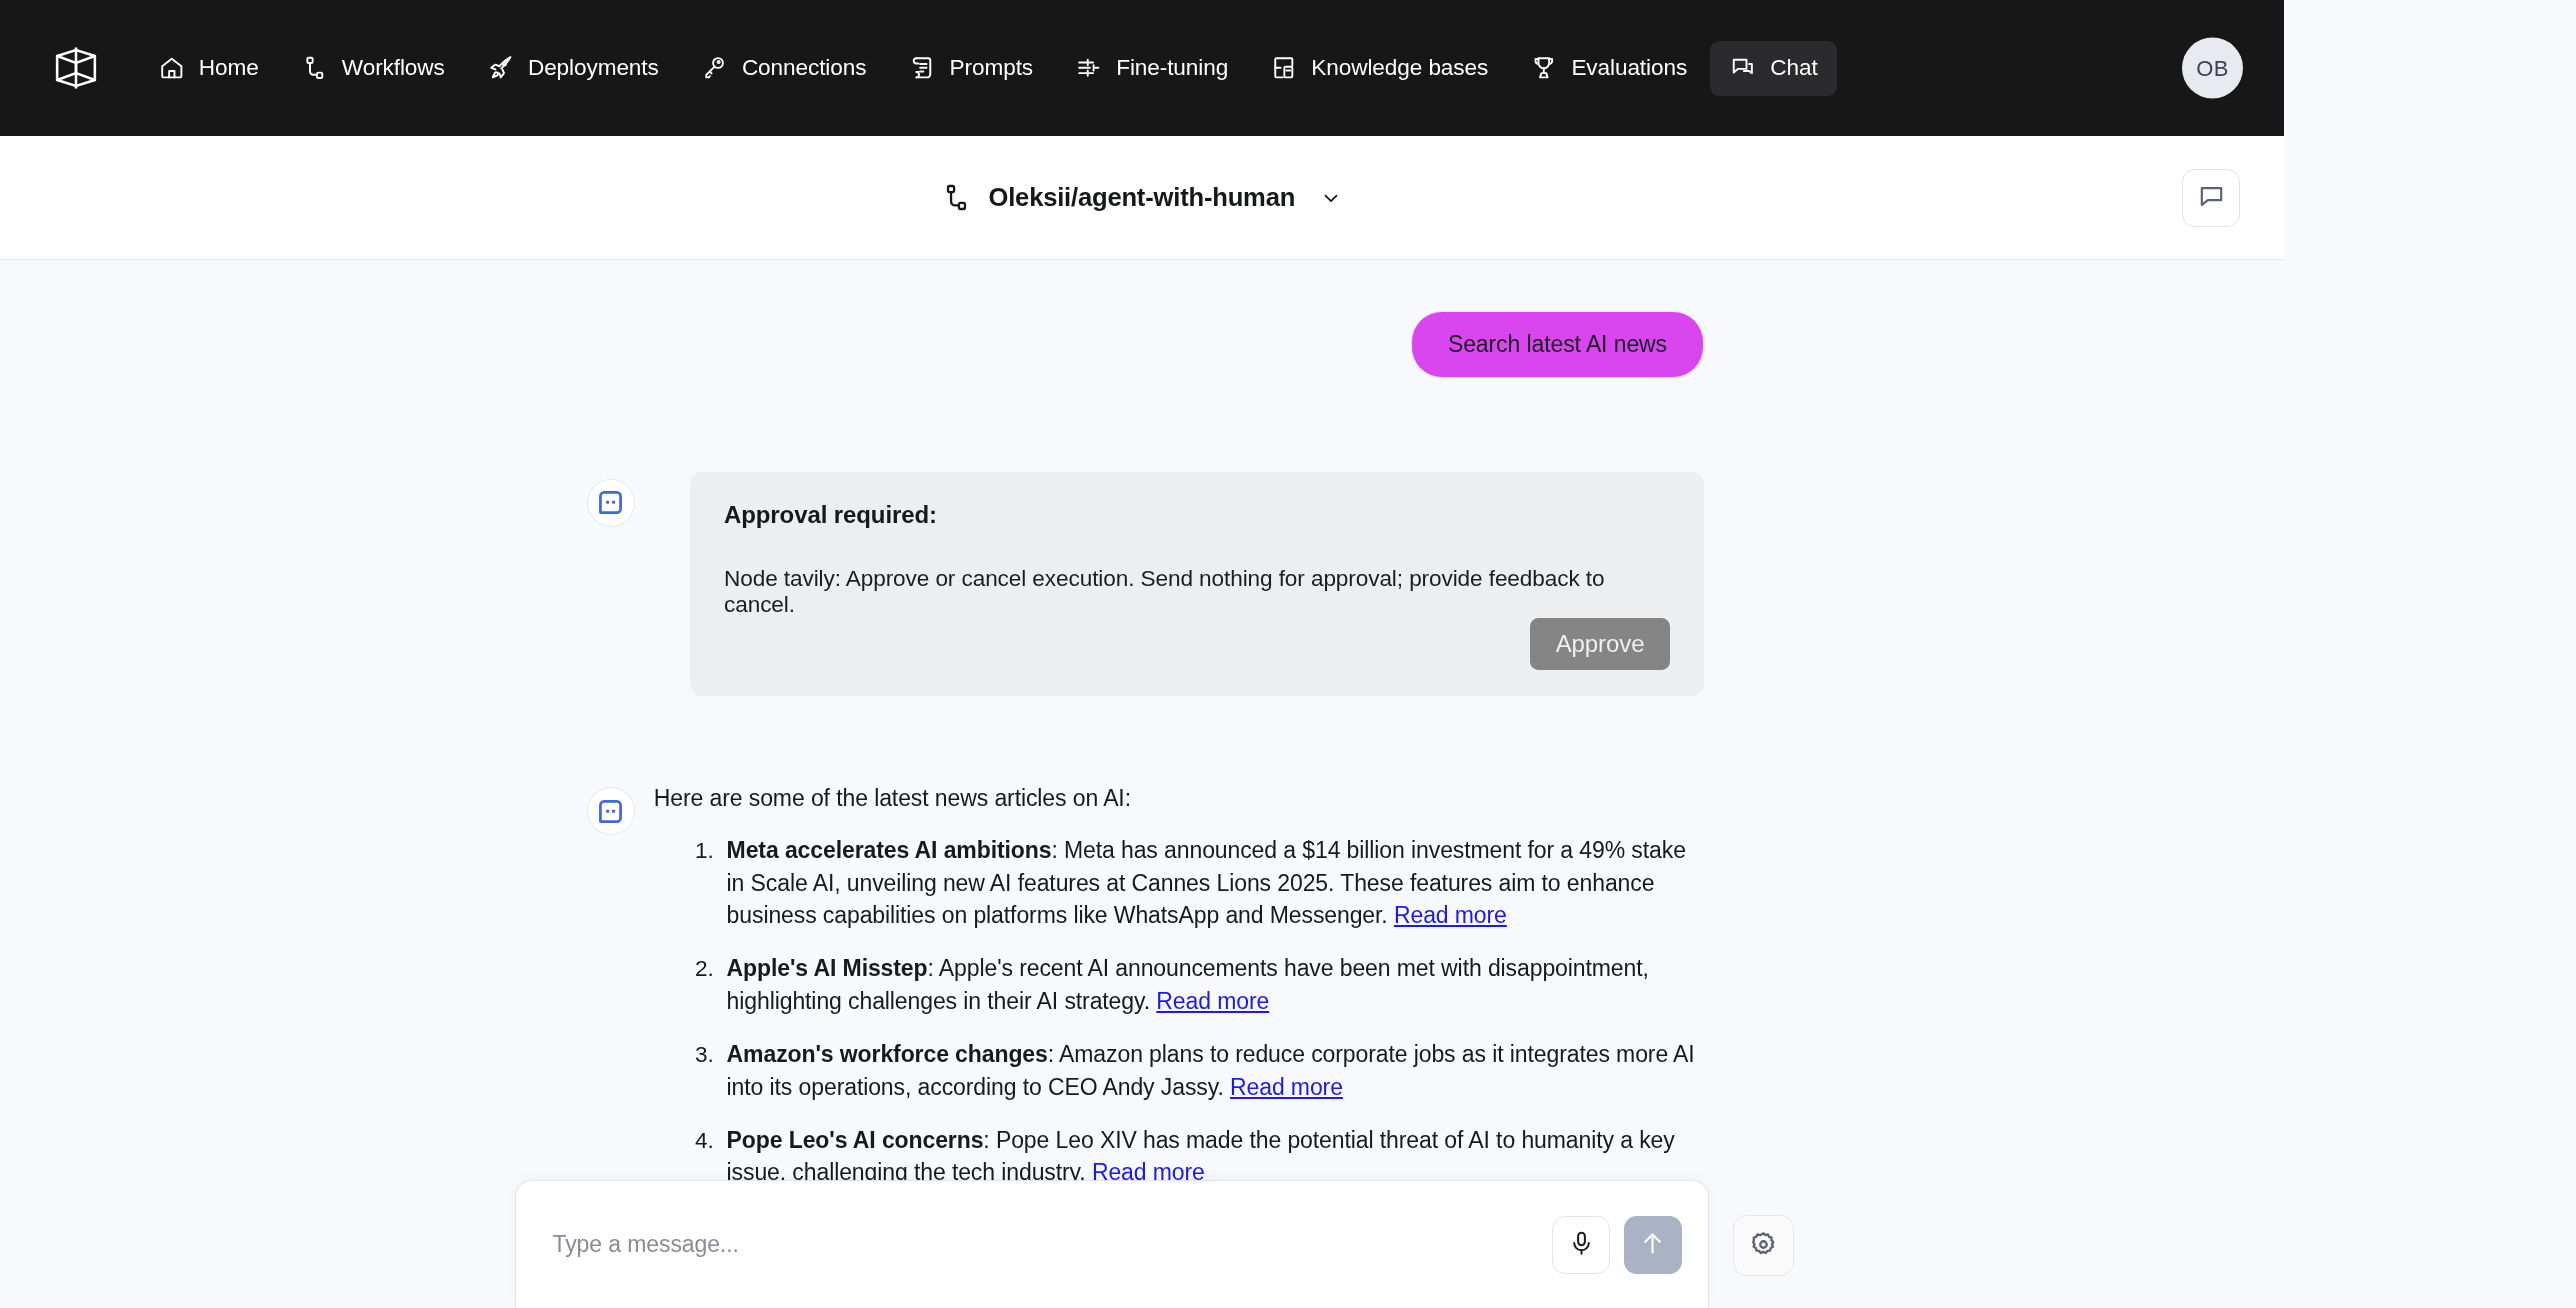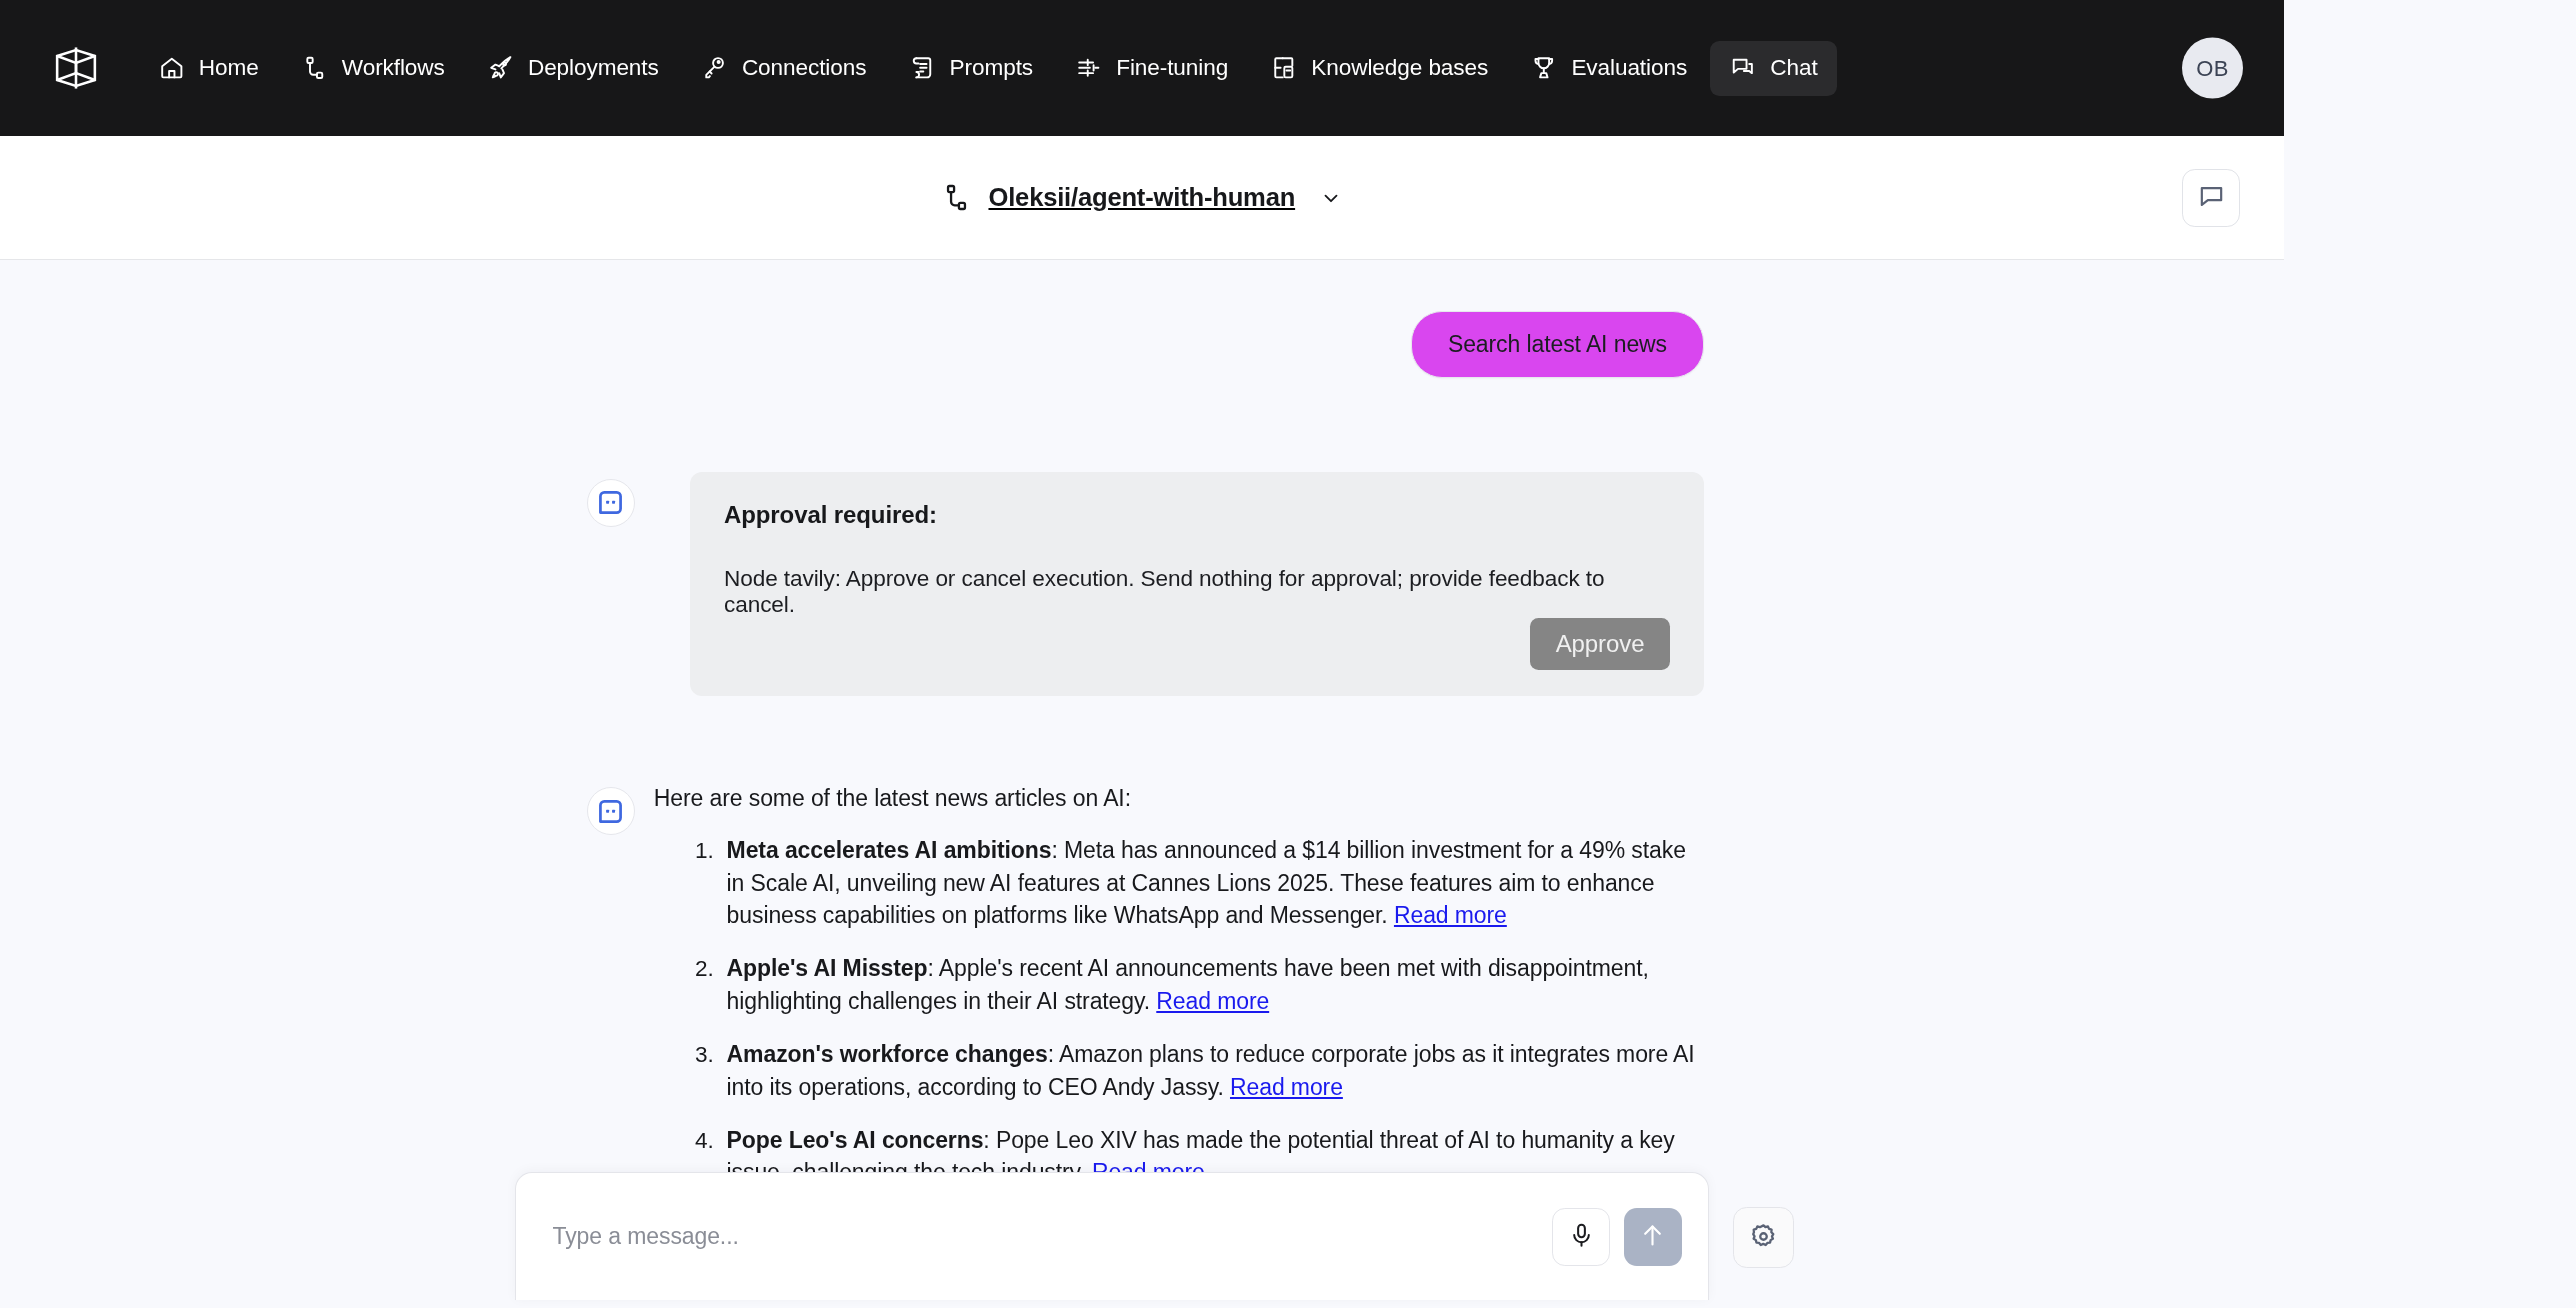--- a/index.html
+++ b/index.html
@@ -98,21 +98,20 @@
   
   .subheader {
     height: 124px;
     background: #FFFFFF;
     border-bottom: 0.9px solid #E5E6E9;
     display: flex;
     align-items: center;
     justify-content: center;
     position: relative;
     flex: 0 0 auto;
-    text-decoration: underline;
   }
 
   .agent-title {
     display: flex;
     align-items: center;
     gap: 16px;
     cursor: pointer;
   }
   .agent-title .ico {
     width: 32px; height: 32px;
@@ -265,21 +264,21 @@
   .spacer-rows { height: 85px; }
 
   
   .composer-wrap {
     position: absolute;
     left: 0; right: 0; bottom: 0;
     display: flex;
     justify-content: center;
     align-items: flex-end;
     gap: 24px;
-    padding: 0 0 8px 0;
+    padding: 0 0 0 0;
     pointer-events: none;
   }
   .composer-inner {
     display: flex;
     align-items: flex-end;
     gap: 24px;
     pointer-events: auto;
     transform: translateX(12px);
   }
 

